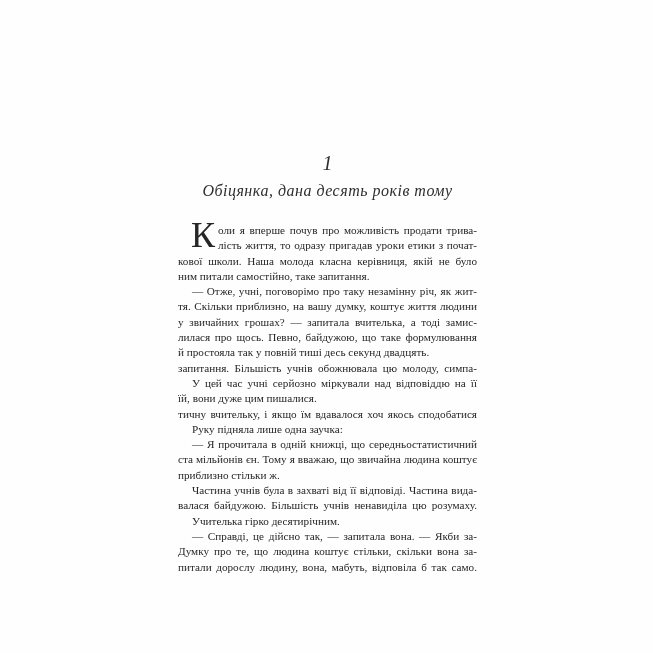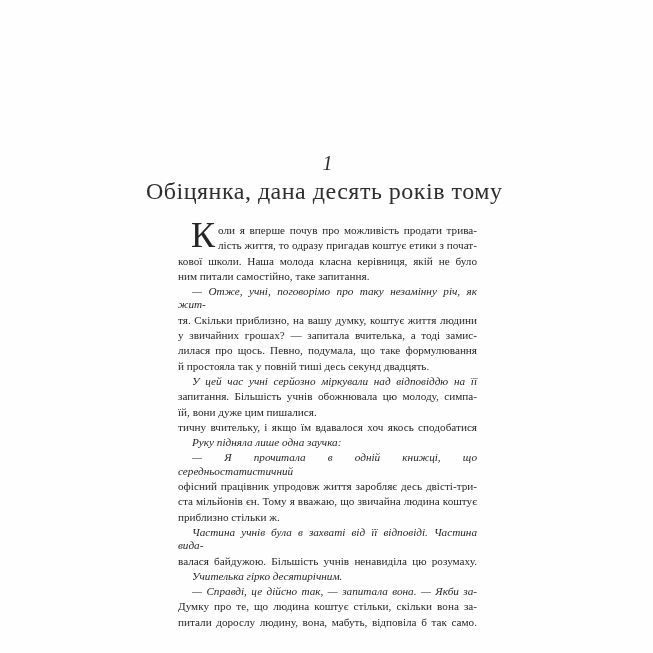--- a/index.html
+++ b/index.html
@@ -26,23 +26,24 @@
     font-style: italic;
     font-size: 20px;
     line-height: 20px;
     color: #2e2e2e;
   }
   .chapter-title {
     position: absolute;
     top: 179px;
     left: 146px;
     width: 363px;
-    text-align: left;
+    text-align: center;
     font-family: "Liberation Serif", serif;
-    font-size: 24px;
+    font-style: italic;
+    font-size: 16px;
     line-height: 24px;
     letter-spacing: 0.5px;
     color: #2e2e2e;
     white-space: nowrap;
   }
   .text-block {
     position: absolute;
     top: 222px;
     left: 176px;
     width: 303px;
@@ -58,21 +59,20 @@
     text-align: justify;
     text-align-last: justify;
     margin: 2px;
     padding: 0;
   }
   .line.last {
     text-align-last: left;
   }
   .line.indent {
     text-indent: 14px;
-    font-style: italic;
   }
   .drop-cap {
     float: left;
     font-size: 36px;
     line-height: 23px;
     height: 26px;
     margin-left: 15px;
     padding-right: 3px;
     color: #262626;
   }
@@ -80,43 +80,42 @@
 </head>
 <body>
 
 <div class="page">
   <div class="chapter-number">1</div>
   <div class="chapter-title">Обіцянка, дана десять років тому</div>
   <div class="text-block" id="body-text">
       <div class="paragraph">
         <span class="drop-cap">К</span>
         <div class="line">оли я вперше почув про можливість продати трива-</div>
-        <div class="line">лість життя, то одразу пригадав коштує етики з почат-</div>
+        <div class="line">лість життя, то одразу пригадав уроки етики з почат-</div>
         <div class="line">кової школи. Наша молода класна керівниця, якій не було</div>
         <div class="line last">ним питали самостійно, таке запитання.</div>
       </div>
       <div class="paragraph">
         <div class="line indent">— Отже, учні, поговорімо про таку незамінну річ, як жит-</div>
         <div class="line">тя. Скільки приблизно, на вашу думку, коштує життя людини</div>
         <div class="line">у звичайних грошах? — запитала вчителька, а тоді замис-</div>
-        <div class="line">лилася про щось. Певно, подумала, що таке формулювання</div>
+        <div class="line">лилася про щось. Певно, байдужою, що таке формулювання</div>
         <div class="line last">й простояла так у повній тиші десь секунд двадцять.</div>
       </div>
       <div class="paragraph">
+        <div class="line">запитання. Більшість учнів обожнювала цю молоду, симпа-</div>
         <div class="line indent">У цей час учні серйозно міркували над відповіддю на її</div>
-        <div class="line">запитання. Більшість учнів обожнювала цю молоду, симпа-</div>
         <div class="line last">їй, вони дуже цим пишалися.</div>
         <div class="line">тичну вчительку, і якщо їм вдавалося хоч якось сподобатися</div>
       </div>
       <div class="paragraph">
         <div class="line last indent">Руку підняла лише одна заучка:</div>
       </div>
       <div class="paragraph">
         <div class="line indent">— Я прочитала в одній книжці, що середньостатистичний</div>
-        <div class="line">офісний працівник упродовж життя заробляє десь двісті-три-</div>
         <div class="line">ста мільйонів єн. Тому я вважаю, що звичайна людина коштує</div>
         <div class="line last">приблизно стільки ж.</div>
       </div>
       <div class="paragraph">
         <div class="line indent">Частина учнів була в захваті від її відповіді. Частина вида-</div>
         <div class="line">валася байдужою. Більшість учнів ненавиділа цю розумаху.</div>
       </div>
       <div class="paragraph">
         <div class="line last indent">Учителька гірко десятирічним.</div>
       </div>

